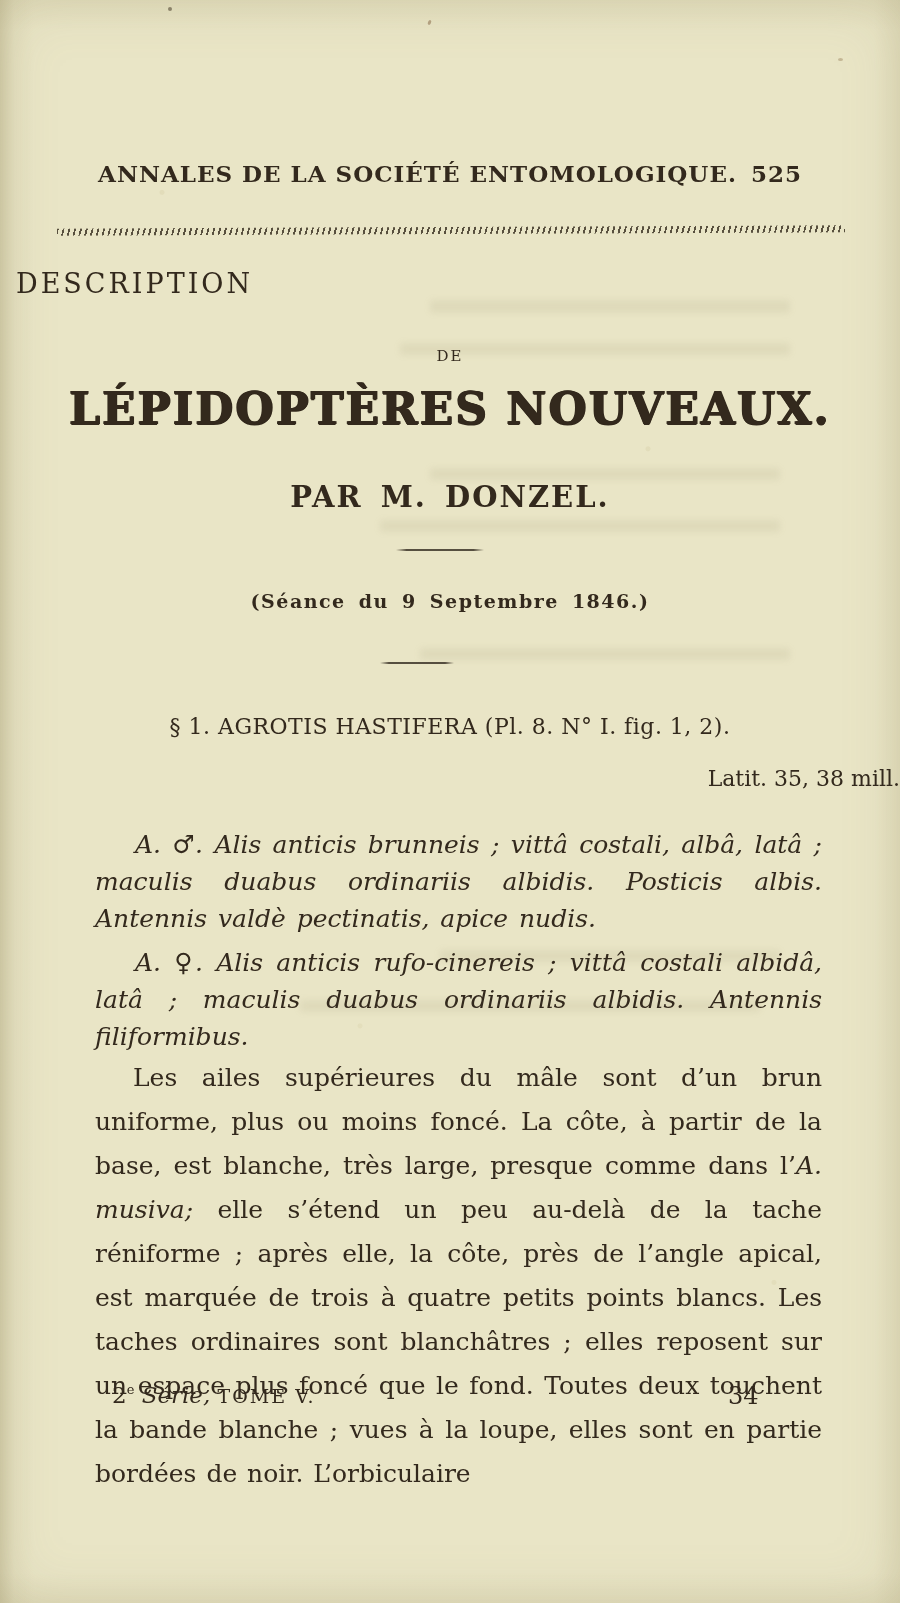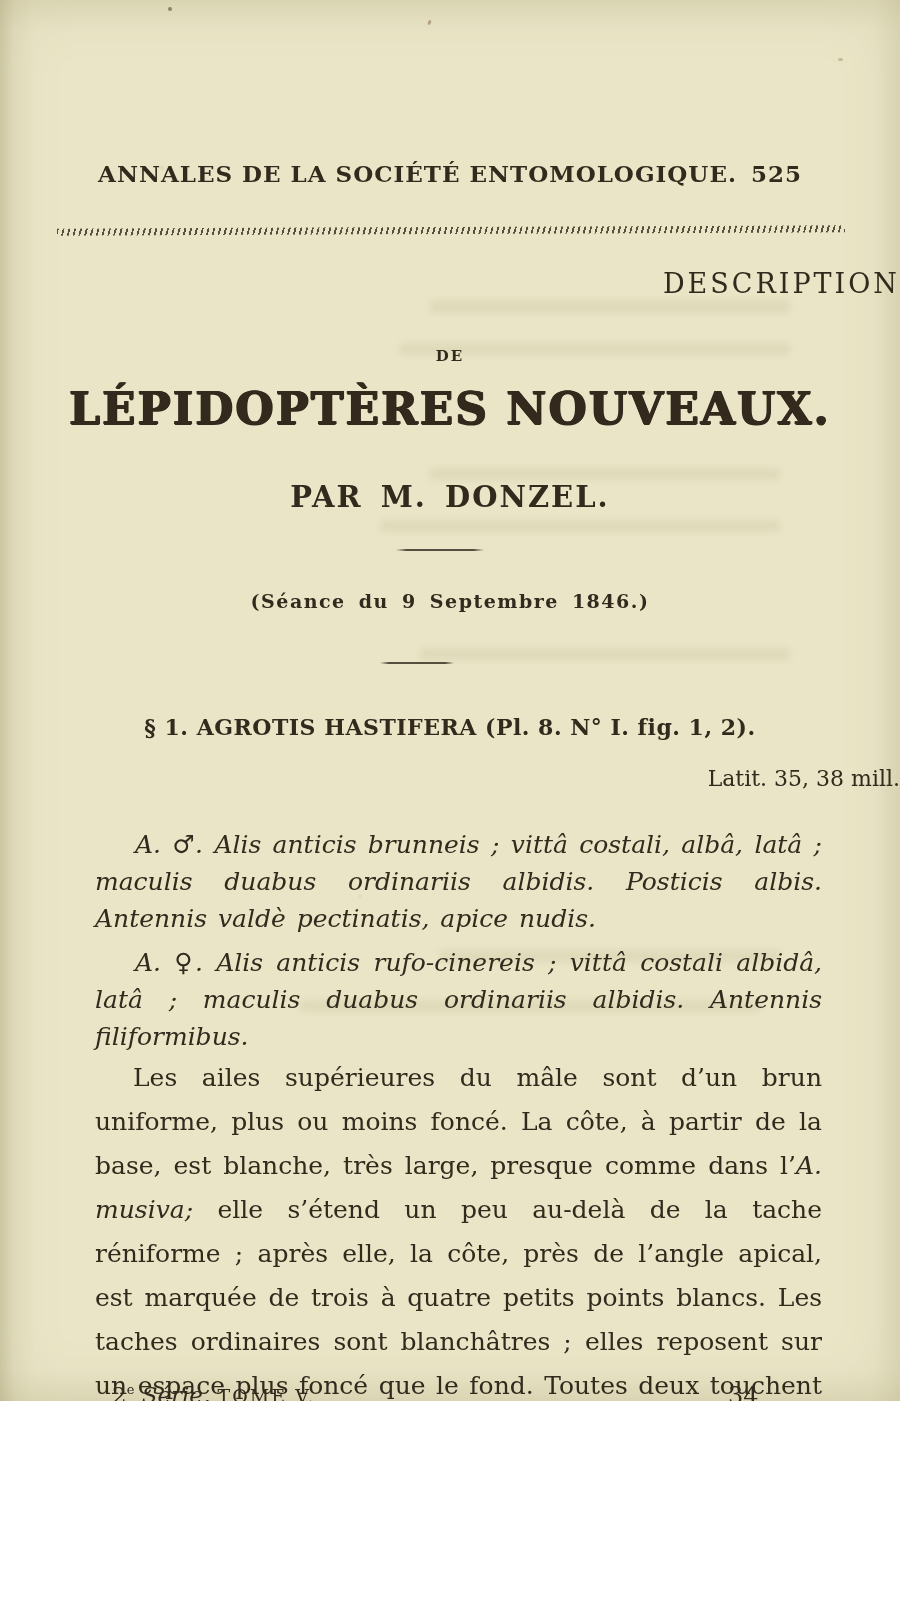--- a/index.html
+++ b/index.html
@@ -1,21 +1,21 @@
 <!DOCTYPE html>
 <html><head>
 <meta charset="utf-8">
 <style>
   html, body { margin: 0; padding: 0; }
   body { width: 900px; }
 
   .page {
     position: relative;
     width: 900px;
-    height: 1401px;
+    height: 1603px;
     overflow: hidden;
     background-color: #e9e5c6;
     background-image:
       radial-gradient(circle at 18% 12%, rgba(205,195,150,0.25) 0 2px, transparent 3px),
       radial-gradient(circle at 72% 28%, rgba(200,190,145,0.22) 0 2px, transparent 3px),
       radial-gradient(circle at 40% 64%, rgba(205,196,150,0.20) 0 2px, transparent 3px),
       radial-gradient(circle at 86% 80%, rgba(205,196,150,0.22) 0 2px, transparent 3px),
       linear-gradient(90deg, rgba(150,140,95,0.28) 0, rgba(150,140,95,0.07) 14px, rgba(150,140,95,0) 34px),
       linear-gradient(270deg, rgba(160,150,105,0.12) 0, rgba(160,150,105,0) 26px),
       linear-gradient(180deg, rgba(160,150,105,0.10) 0, rgba(160,150,105,0) 30px),
@@ -57,39 +57,39 @@
     left: 57px;
     top: 227px;
     width: 788px;
     height: 7px;
     background: repeating-linear-gradient(105deg,
       rgba(62,53,38,0.85) 0 1.8px, transparent 1.8px 5.6px);
     transform: rotate(-0.25deg);
   }
 
   
-  .t-description { top: 268px; text-align: right; font-size: 27px; letter-spacing: 3px; }
-  .t-de          { top: 347px; text-align: center; font-size: 15px; font-weight: bold; letter-spacing: 2px; }
+  .t-description { top: 268px; text-align: left; font-size: 27px; letter-spacing: 3px; padding-left: 16px; }
+  .t-de          { top: 347px; text-align: center; font-size: 15px; font-weight: normal; letter-spacing: 2px; }
   .t-main {
     top: 383px; text-align: center;
     font-size: 44px; font-weight: bold; letter-spacing: 2px;
     text-shadow: 0.8px 0 0 currentColor, -0.8px 0 0 currentColor, 0 0.5px 0 currentColor;
   }
   .t-byline  { top: 480px; text-align: center; font-size: 29px; font-weight: bold; letter-spacing: 2px; word-spacing: 6px; }
   .t-seance  { top: 590px; text-align: center; font-size: 19px; font-weight: bold; letter-spacing: 1.5px; word-spacing: 5px; }
 
   .short-rule {
     position: absolute; left: 50%; height: 2px;
     background: linear-gradient(90deg, rgba(60,52,40,0) 0, rgba(60,52,40,0.85) 12%, rgba(60,52,40,0.85) 88%, rgba(60,52,40,0) 100%);
   }
   .rule1 { top: 549px; width: 88px; margin-left: -54px; }
   .rule2 { top: 662px; width: 74px; margin-left: -70px; }
 
   
-  .t-section { top: 714px; text-align: center; font-size: 22px; letter-spacing: 0.5px; font-weight: bold; }
+  .t-section { top: 714px; text-align: center; font-size: 22px; letter-spacing: 0.5px; }
   .t-latit   { top: 766px; text-align: right; font-size: 22px; }
 
   
   .textcol { position: absolute; left: 95px; width: 727px; }
   .latin-block { top: 826px; }
   p.diagnosis {
     margin: 0 0 7px 0;
     font-style: italic;
     font-size: 25px;
     line-height: 37px;

